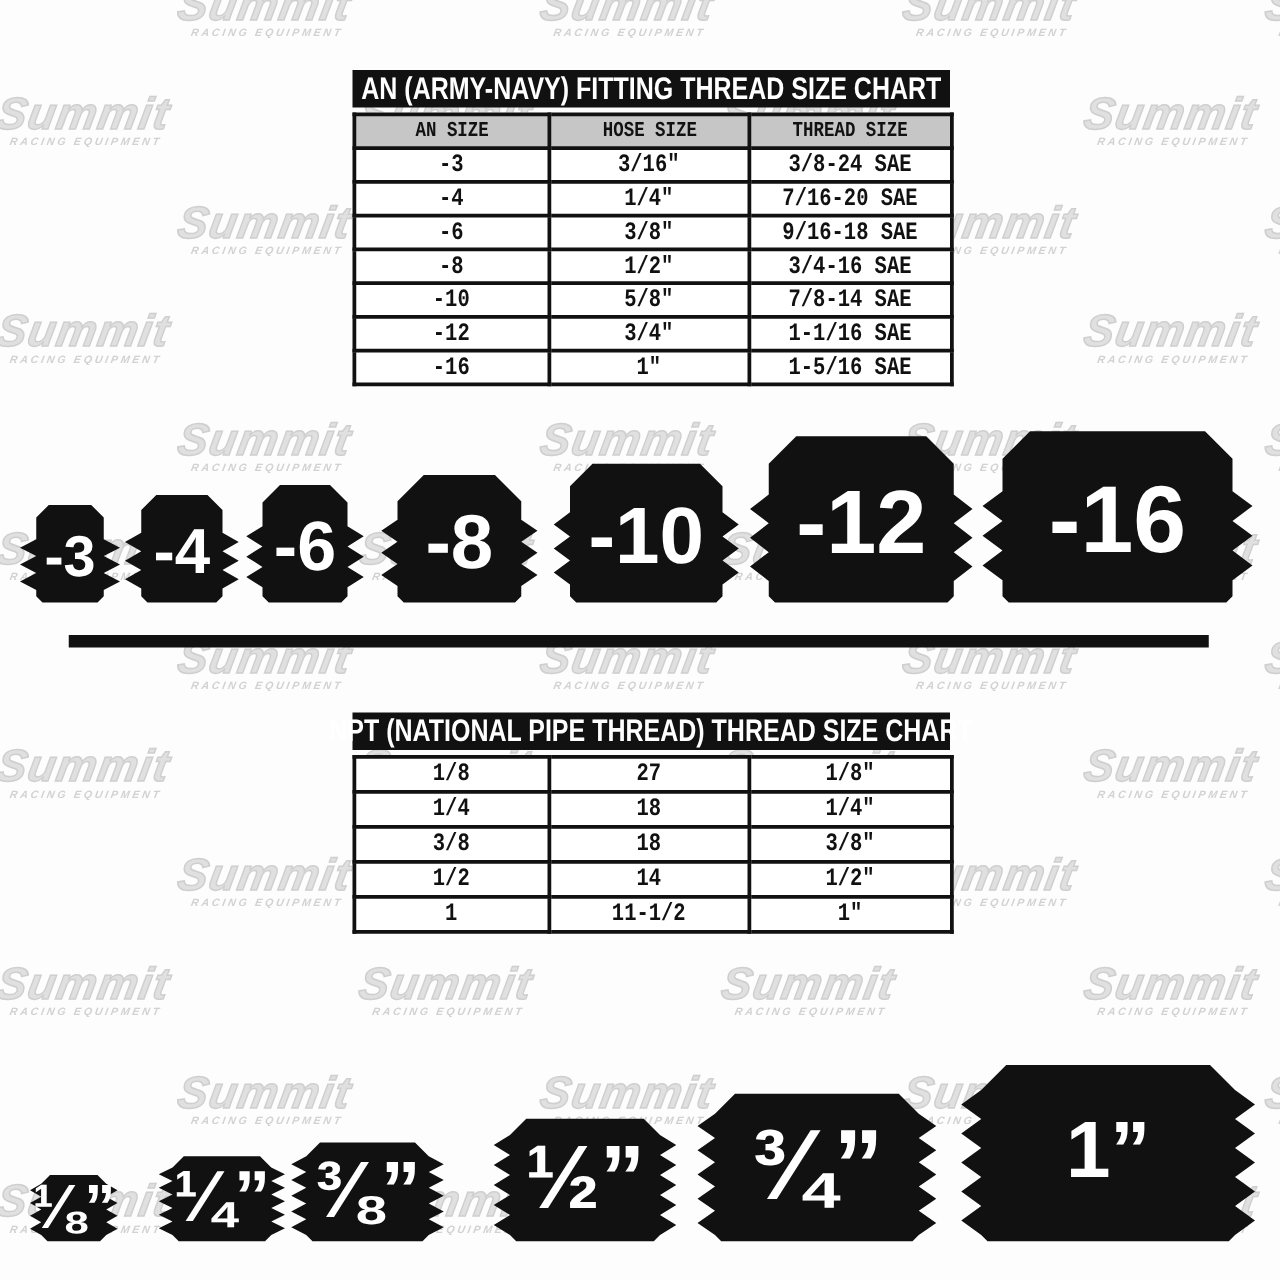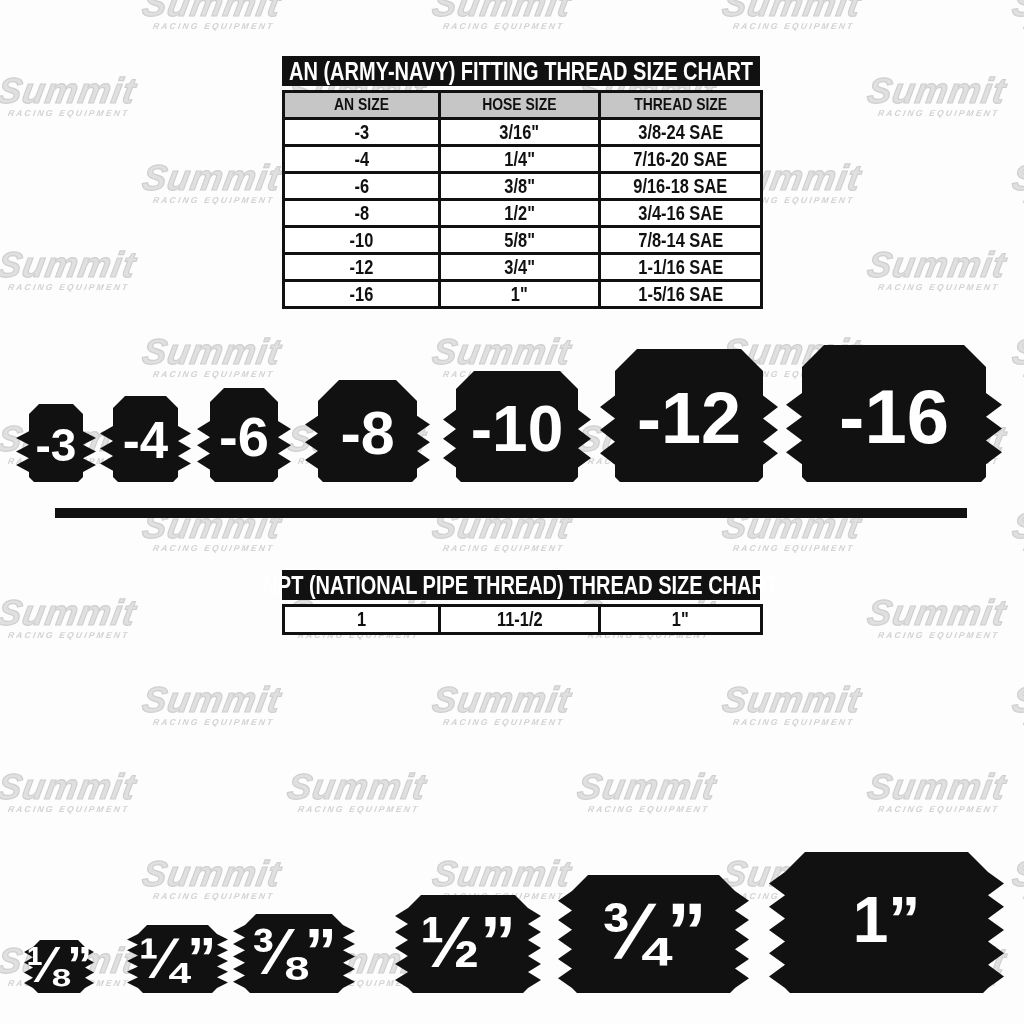--- a/index.html
+++ b/index.html
@@ -26,21 +26,21 @@
   .panel { position:absolute; left:282px; width:478px; z-index:2; }
   #an-panel  { top:32px;margin-top:24px; }
   #npt-panel { top:570px; }
   .bar {
     height:30px; background:#111; color:#fff;
     display:flex; align-items:center; justify-content:center;
   }
   .bar .t { font-size:25px; font-weight:bold; white-space:nowrap;
             transform:scaleX(0.80); transform-origin:center; }
   table { border-collapse:collapse; width:478px; table-layout:fixed;
-          margin-top:4px; background:#fff; }
+          margin-top:4px; background:#fff;font-family:Liberation Mono, monospace; }
   th, td { border:3px solid #111; text-align:center; vertical-align:middle; padding:0; }
   th { background:#c6c6c6; color:#111; font-size:17px; }
   td { color:#111; font-size:20px; font-weight:bold; }
   #an-panel  th { height:24px; }
   #an-panel  td { height:24px; }
   #npt-panel th { height:47px; }
   #npt-panel td { height:25px; }
   .cond { display:inline-block; transform:scaleX(0.82); transform-origin:center;
           white-space:nowrap; font-weight:bold; }
 
@@ -365,20 +365,40 @@
       <span class="t">NPT (NATIONAL PIPE THREAD) THREAD SIZE CHART</span>
     </div>
     <table>
       <colgroup>
           <col style="width:156px">
           <col style="width:160px">
           <col style="width:162px">
         </colgroup>
       <tbody>
       <tr>
+        <td><span class="cond">1/8</span></td>
+        <td><span class="cond">27</span></td>
+        <td><span class="cond">1/8"</span></td>
+      </tr>
+      <tr>
+        <td><span class="cond">1/4</span></td>
+        <td><span class="cond">18</span></td>
+        <td><span class="cond">1/4"</span></td>
+      </tr>
+      <tr>
+        <td><span class="cond">3/8</span></td>
+        <td><span class="cond">18</span></td>
+        <td><span class="cond">3/8"</span></td>
+      </tr>
+      <tr>
+        <td><span class="cond">1/2</span></td>
+        <td><span class="cond">14</span></td>
+        <td><span class="cond">1/2"</span></td>
+      </tr>
+      <tr>
         <td><span class="cond">1</span></td>
         <td><span class="cond">11-1/2</span></td>
         <td><span class="cond">1"</span></td>
       </tr>
     </tbody>
       </table>
   </div>
 
   <svg class="fitting" viewBox="0 0 70 53" style="left: 24px; top: 940px; width: 70px; height: 53px;">
       <polygon points="16,0 54,0 61,7 70,12.1 61,17.3 70,22.4 61,27.5 70,32.6 61,37.8 70,42.9 61,48 61,48 56,53 14,53 9,48 9,48 0,42.9 9,37.8 0,32.6 9,27.5 0,22.4 9,17.3 0,12.1 9,7"></polygon>

